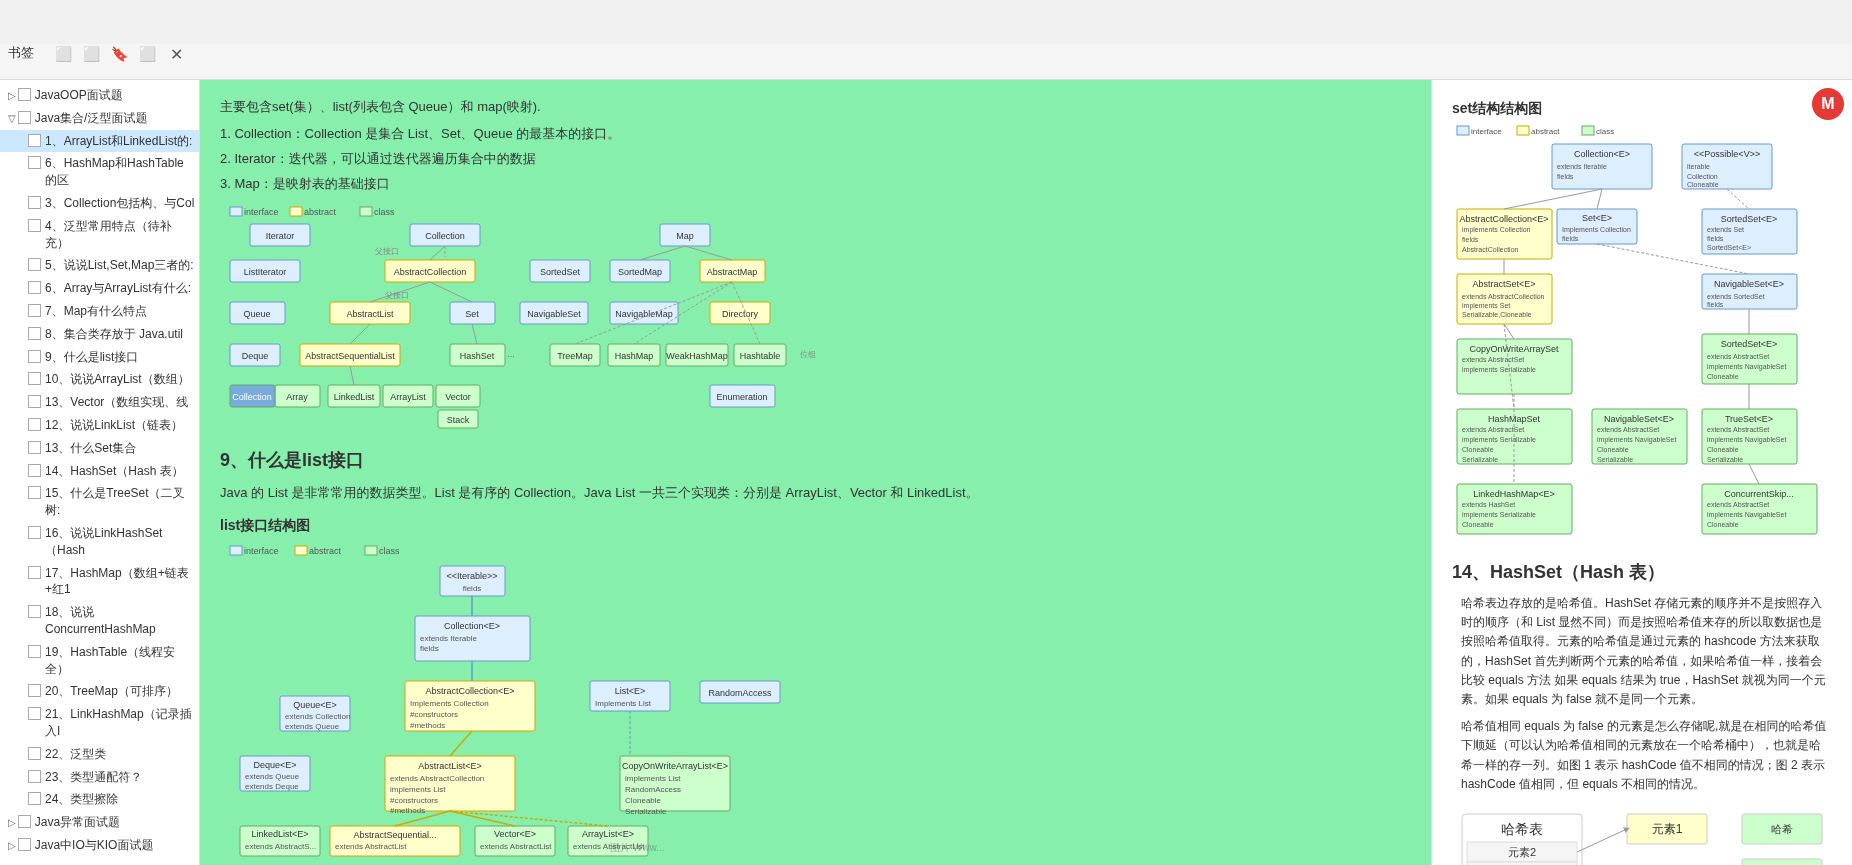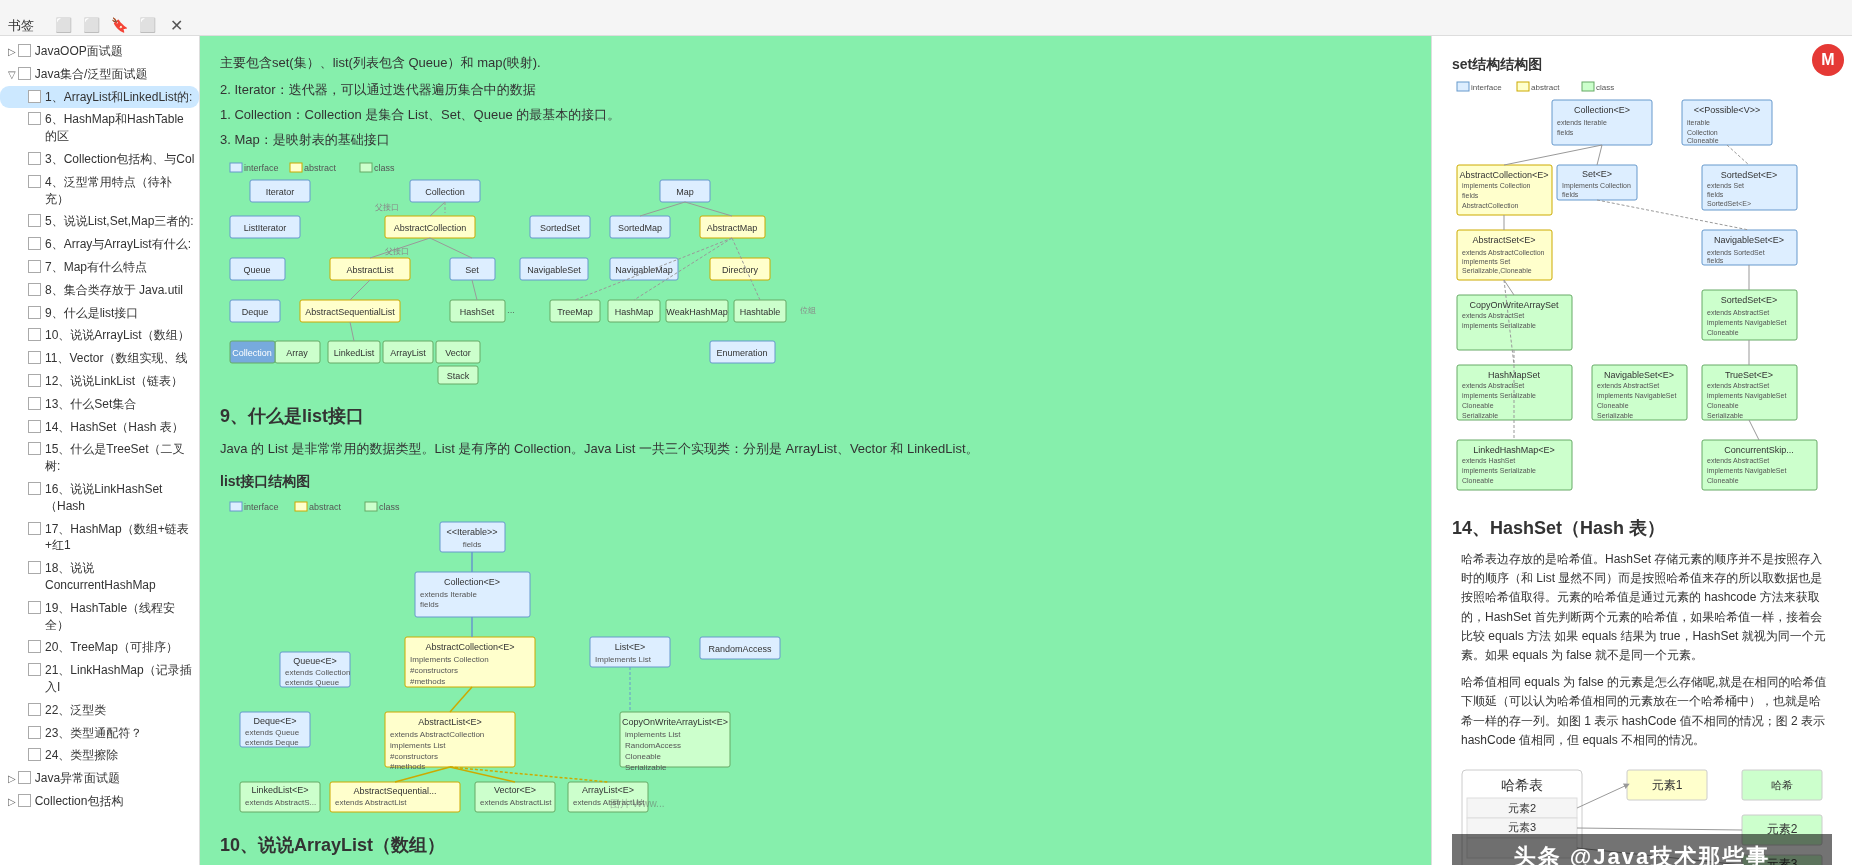--- a/index.html
+++ b/index.html
@@ -4,24 +4,25 @@
   <style>
     * { box-sizing: border-box; margin: 0; padding: 0; }
     body { font-family: 'Microsoft YaHei', Arial, sans-serif; background: #f0f0f0; display: flex; flex-direction: column; height: 865px; overflow: hidden; font-size: 13px; }
 
     
     .toolbar {
       background: #f5f5f5;
       border-bottom: 1px solid #ddd;
       height: 36px;
       display: flex;
-      align-items: flex-end;
+      align-items: flex-start;
       padding: 0 8px;
       gap: 12px;
       flex-shrink: 0;
+      margin-top: 44px;
     }
     .toolbar-label {
       font-size: 13px;
       color: #333;
       margin-right: 8px;
     }
     .toolbar-icons {
       display: flex;
       gap: 8px;
       align-items: center;
@@ -87,21 +88,21 @@
       font-size: 9px;
     }
     .sidebar-item .expand-icon {
       margin-right: 2px;
       color: #666;
       font-size: 10px;
       flex-shrink: 0;
       margin-top: 2px;
     }
     .sidebar-item.level0 { font-size: 12px; }
-    .sidebar-item.level2 { padding-left: 28px; border-radius: 9px; }
+    .sidebar-item.level2 { padding-left: 28px; }
 
     
     .content-area {
       flex: 1;
       display: flex;
       overflow: hidden;
     }
 
     
     .left-panel {
@@ -248,21 +249,21 @@
     <div class="sidebar-item level2">
       <span class="checkbox"></span>
       <span>9、什么是list接口</span>
     </div>
     <div class="sidebar-item level2">
       <span class="checkbox"></span>
       <span>10、说说ArrayList（数组）</span>
     </div>
     <div class="sidebar-item level2">
       <span class="checkbox"></span>
-      <span>11、Vector（数组实现、线</span>
+      <span>13、Vector（数组实现、线</span>
     </div>
     <div class="sidebar-item level2">
       <span class="checkbox"></span>
       <span>12、说说LinkList（链表）</span>
     </div>
     <div class="sidebar-item level2">
       <span class="checkbox"></span>
       <span>13、什么Set集合</span>
     </div>
     <div class="sidebar-item level2">
@@ -312,35 +313,35 @@
 
     <div class="sidebar-item level0">
       <span class="expand-icon">▷</span>
       <span class="checkbox"></span>
       <span>Java异常面试题</span>
     </div>
 
     <div class="sidebar-item level0">
       <span class="expand-icon">▷</span>
       <span class="checkbox"></span>
-      <span>Collection包括构</span>
+      <span>Java中IO与KIO面试题</span>
     </div>
   </div>
 
   <div class="content-area">
 
     <div class="left-panel">
       <div class="content-text">
         <p>主要包含set(集）、list(列表包含 Queue）和 map(映射).</p>
         <ol class="numbered-list">
+          <li data-num="1">
+            <span>Collection：Collection 是集合 List、Set、Queue 的最基本的接口。</span>
+          </li>
           <li data-num="2">
             <span>Iterator：迭代器，可以通过迭代器遍历集合中的数据</span>
-          </li>
-          <li data-num="1">
-            <span>Collection：Collection 是集合 List、Set、Queue 的最基本的接口。</span>
           </li>
           <li data-num="3">
             <span>Map：是映射表的基础接口</span>
           </li>
         </ol>
       </div>
 
       <div class="diagram-wrapper">
         <svg width="610" height="230" style="display:block; margin: 8px 0;">
 

